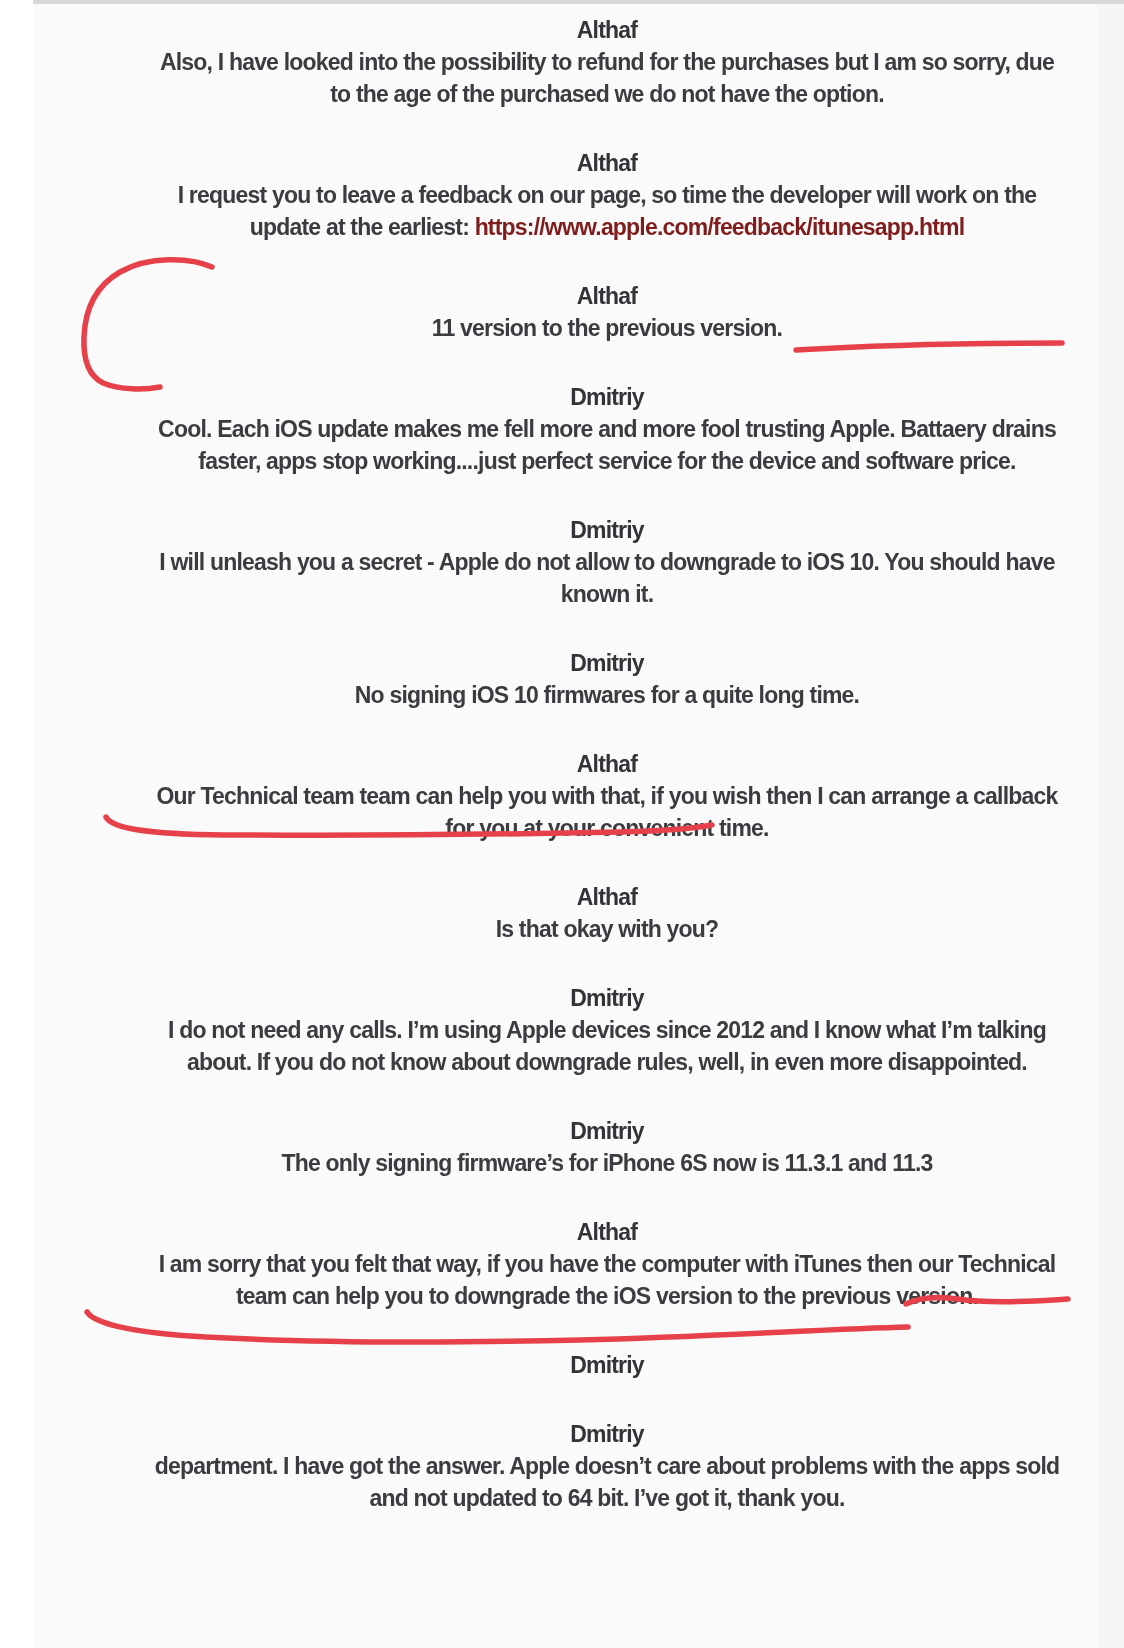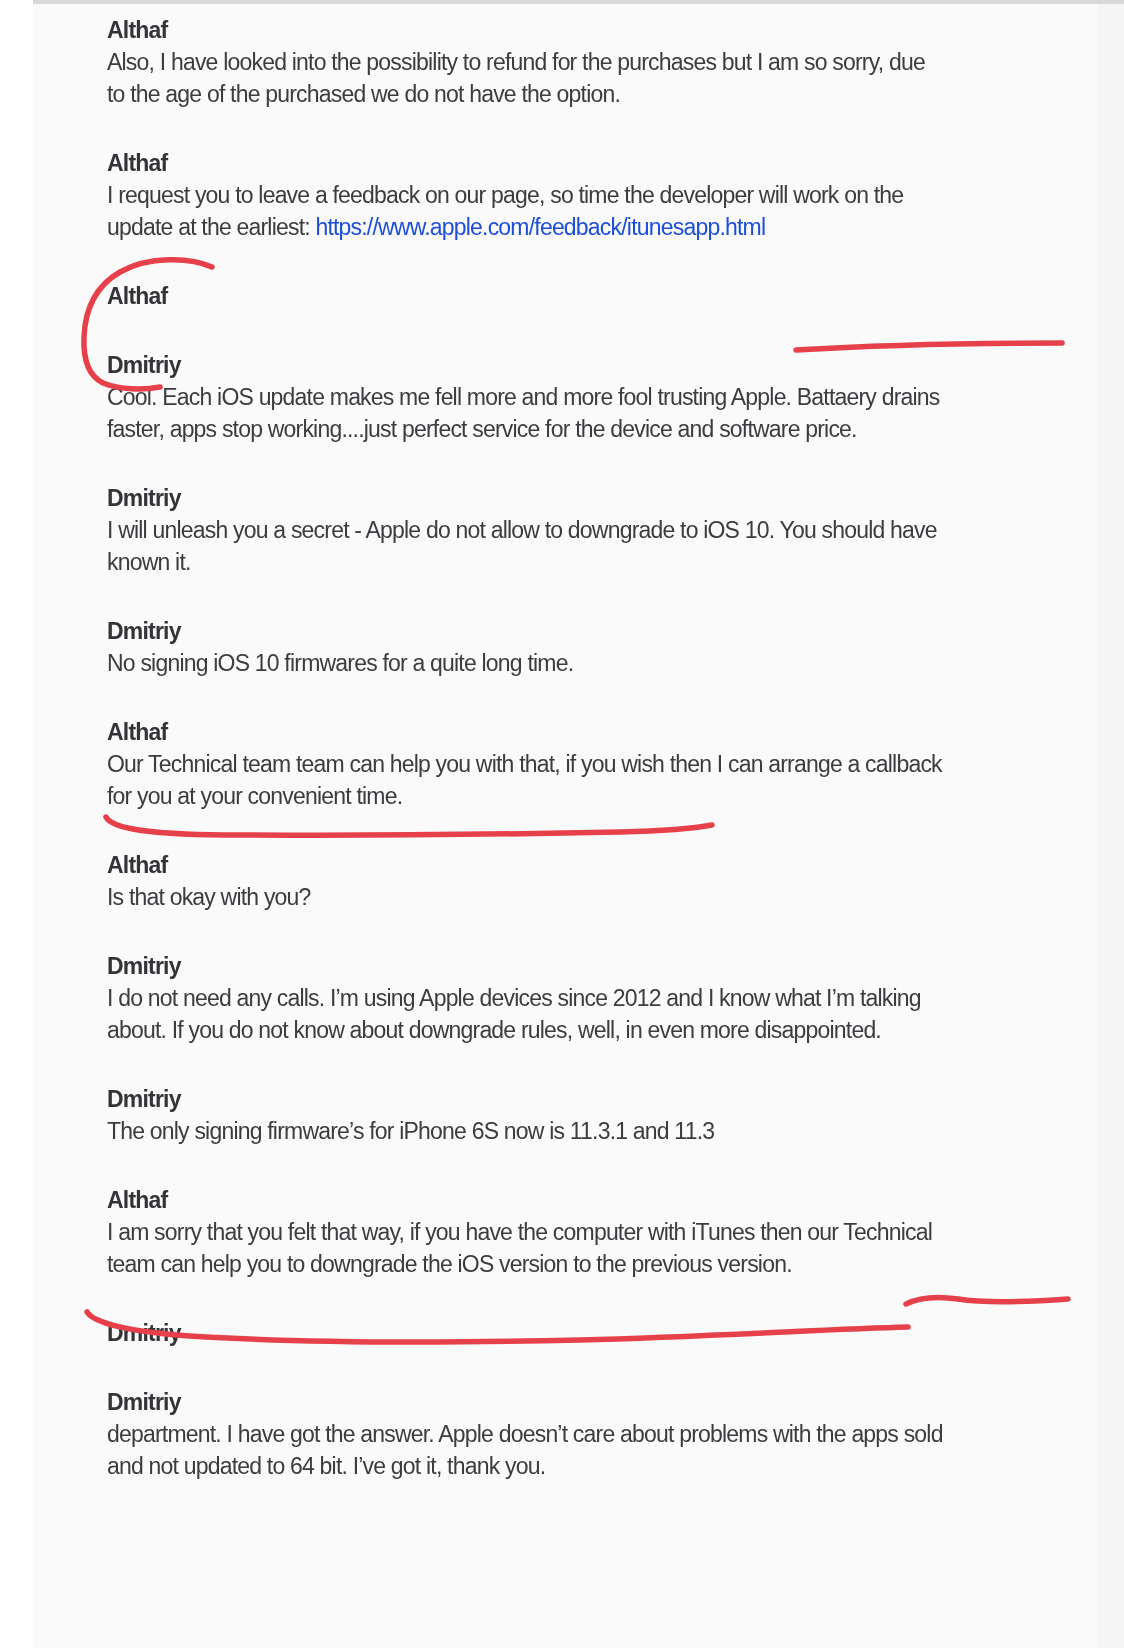--- a/index.html
+++ b/index.html
@@ -19,35 +19,36 @@
   }
   .right-band {
     position: absolute;
     left: 1098px; top: 4px; width: 26px; height: 1644px;
     background: #f5f5f6;
   }
   .chat {
     position: absolute;
     left: 107px; top: 14px; width: 1000px;
   }
-  .msg { margin: 0 0 37px 0; }
+  .msg { margin: 0 0 37px 0; text-align: center; }
   .author {
     font-size: 23px; line-height: 32px;
     font-weight: bold;
     color: #333338;
     letter-spacing: -0.8px;
     white-space: pre;
   }
   .line {
     font-size: 23px; line-height: 32px;
     color: #3c3c40;
     letter-spacing: -0.8px;
     white-space: pre;
+    font-weight: bold;
   }
-  .chat-link { color: #1d4ed8; text-decoration: none; cursor: pointer; }
+  .chat-link { color: #7f1d1d; text-decoration: none; cursor: pointer; }
   .annotations {
     position: absolute; left: 0; top: 0;
     pointer-events: none;
   }
   .annotations path {
     fill: none;
     stroke-width: 5.5px;
     stroke-linecap: round;
     stroke-linejoin: round;
   }
@@ -71,20 +72,21 @@
     <div class="author">Althaf</div>
     <div class="body">
         <div class="line">I request you to leave a feedback on our page, so time the developer will work on the</div>
         <div class="line"><span>update at the earliest: </span><a class="chat-link">https://www.apple.com/feedback/itunesapp.html</a></div>
       </div>
   </div>
 
   <div class="msg">
     <div class="author">Althaf</div>
     <div class="body">
+        <div class="line">11 version to the previous version.</div>
       </div>
   </div>
 
   <div class="msg">
     <div class="author">Dmitriy</div>
     <div class="body">
         <div class="line">Cool. Each iOS update makes me fell more and more fool trusting Apple. Battaery drains</div>
         <div class="line">faster, apps stop working....just perfect service for the device and software price.</div>
       </div>
   </div>

